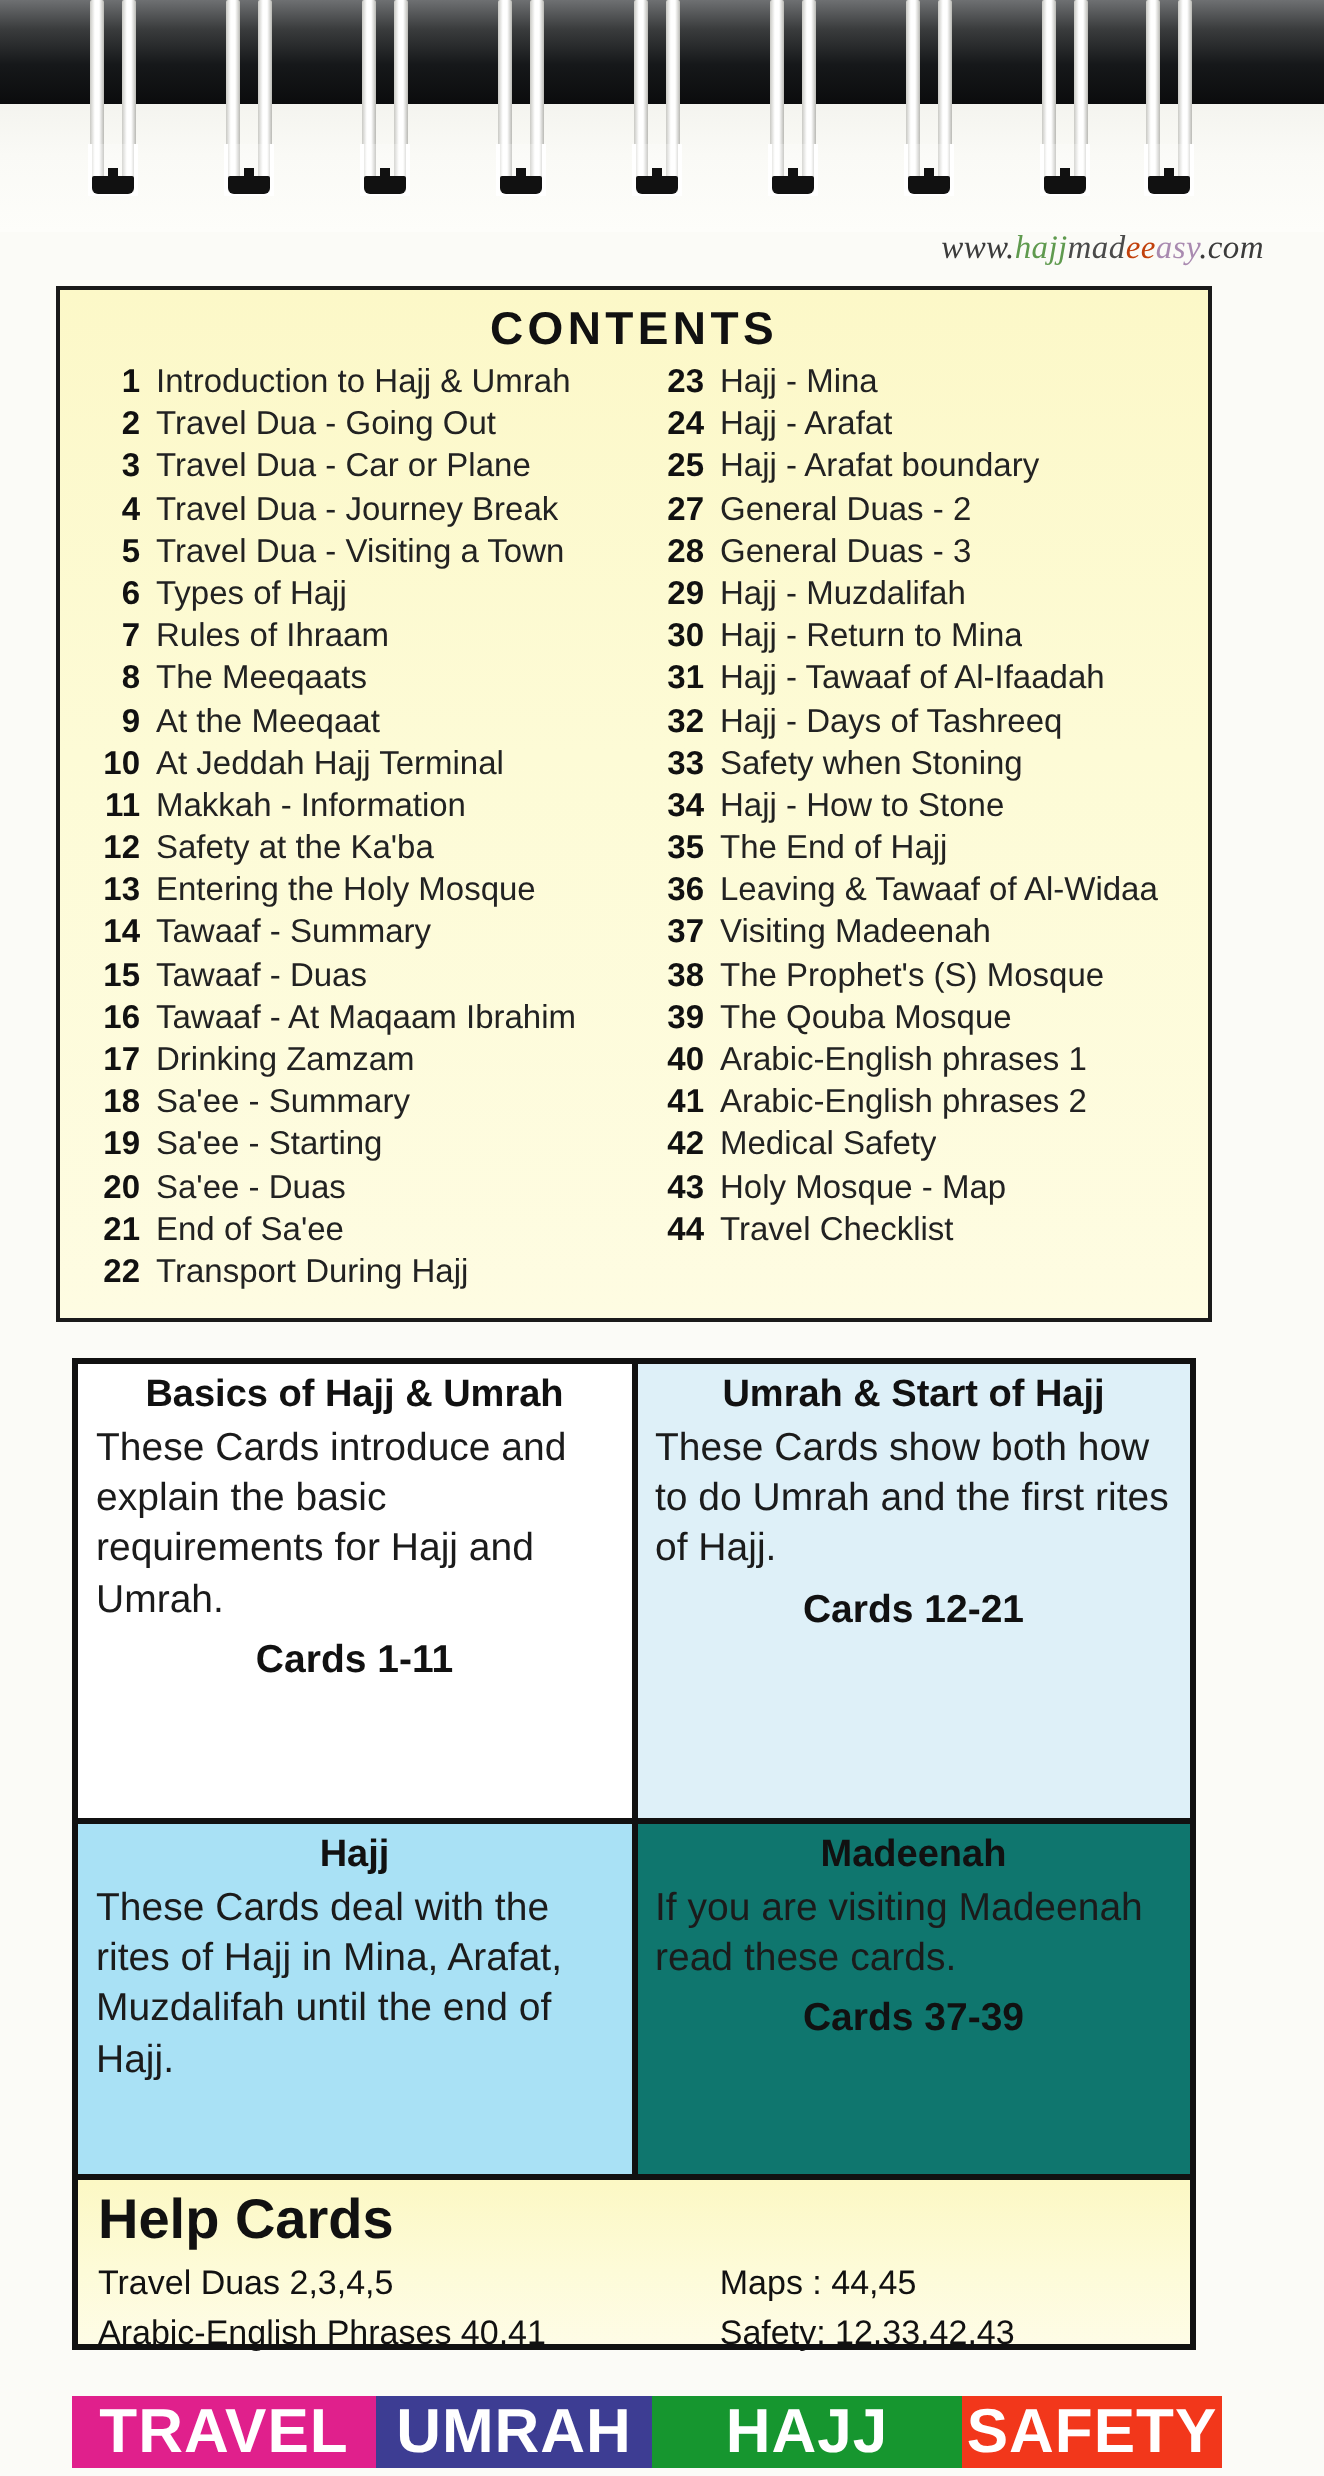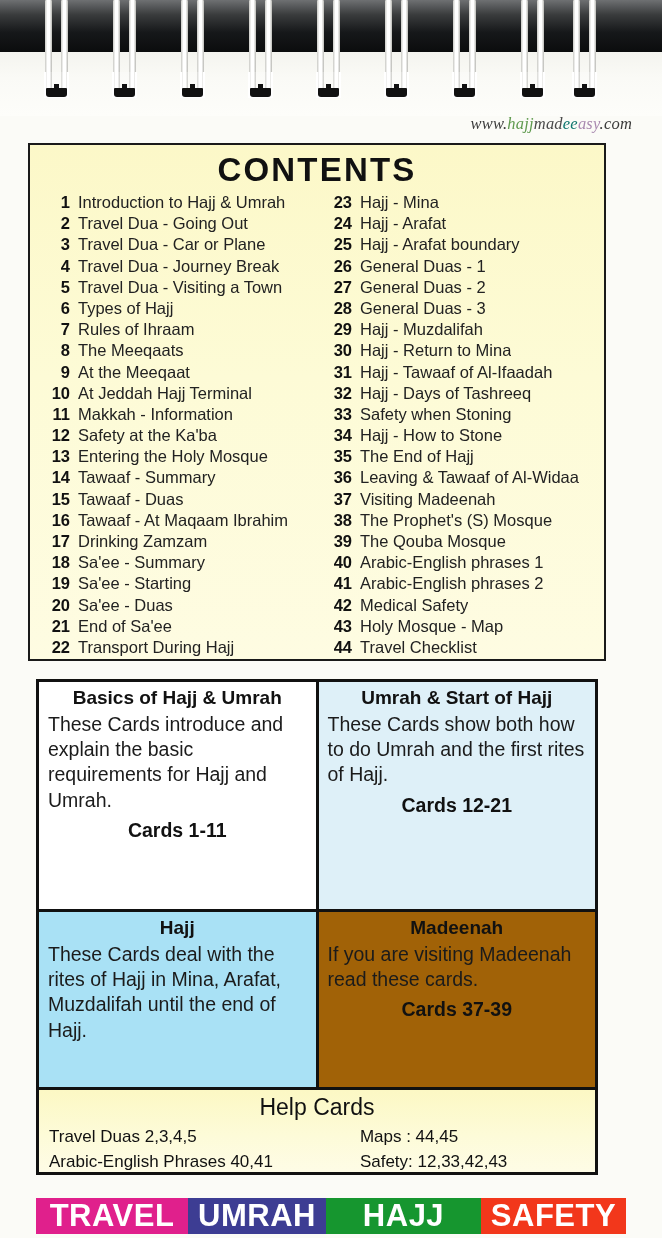--- a/index.html
+++ b/index.html
@@ -88,37 +88,37 @@
     width: 632px;
     text-align: right;
     font-family: "Liberation Serif", serif;
     font-style: italic;
     font-size: 16.5px;
     letter-spacing: 0.2px;
     color: #3b3b3b;
   }
   #url .g { color: #5f9a4e; }
   #url .d { color: #4a4a4a; }
-  #url .r { color: #0f766e; }
+  #url .r { color: #c2410c; }
   #url .p { color: #a98ab0; }
 
   
   #contents {
     position: absolute;
     left: 28px; top: 143px;
     width: 578px;
     height: 518px;
     background: linear-gradient(180deg, #fcf8c8 0%, #fdfbd6 45%, #fefce2 100%);
     border: 2px solid #1a1a1a;
     box-sizing: border-box;
   }
   #contents h1 {
     margin: 6px 0 4px 0;
     text-align: center;
-    font-size: 33px;
+    font-size: 23px;
     font-weight: bold;
     letter-spacing: 2.2px;
     color: #111;
   }
   .toc-cols {
     display: flex;
     padding: 0 6px;
   }
   .toc-col { flex: 1 1 50%; }
   .toc-col.left { padding-left: 8px; }
@@ -194,23 +194,22 @@
     position: absolute;
     left: 36px; top: 1087px;
     width: 562px;
     height: 88px;
     border: 3px solid #111;
     box-sizing: border-box;
     background: linear-gradient(180deg, #fcf8c4 0%, #fdfbd8 55%, #fefce6 100%);
     padding: 2px 10px 0 10px;
   }
   #help .htitle {
-    text-align: center;
-    font-weight: normal;
-    font-size: 23px;
+    font-weight: bold;
+    font-size: 28px;
     color: #111;
     margin: 2px 0 3px 0;
   }
   #help .hrow {
     display: flex;
     font-weight: normal;
     font-size: 17px;
     color: #111;
     line-height: 1.48;
   }
@@ -230,21 +229,21 @@
     align-items: center;
     justify-content: center;
     color: #ffffff;
     font-weight: bold;
     font-size: 31px;
     letter-spacing: 0.5px;
   }
   #bar .seg.travel  { width: 152px; background: #e0208c; }
   #bar .seg.umrah   { width: 138px; background: #3d3d93; }
   #bar .seg.hajj    { width: 155px; background: #16962f; }
-  #bar .seg.safety  { width: 145px; background: #f2371b; }
+  #bar .seg.safety  { width: 130px; background: #f2371b; }
 </style>
 </head>
 <body>
 
 <div id="binding">
   <div class="darkband"></div>
   <div class="paperedge"></div>
   <div id="coils">
       <div class="coil" style="left: 44px;">
         <div class="w1"></div>
@@ -405,24 +404,20 @@
           <span class="toc-num">23</span>
           <span class="toc-title">Hajj - Mina</span>
         </div>
         <div class="toc-row">
           <span class="toc-num">24</span>
           <span class="toc-title">Hajj - Arafat</span>
         </div>
         <div class="toc-row">
           <span class="toc-num">25</span>
           <span class="toc-title">Hajj - Arafat boundary</span>
-        </div>
-        <div class="toc-row">
-          <span class="toc-num">26</span>
-          <span class="toc-title">General Duas - 1</span>
         </div>
         <div class="toc-row">
           <span class="toc-num">27</span>
           <span class="toc-title">General Duas - 2</span>
         </div>
         <div class="toc-row">
           <span class="toc-num">28</span>
           <span class="toc-title">General Duas - 3</span>
         </div>
         <div class="toc-row">
@@ -504,21 +499,21 @@
       <div class="gtitle">Umrah &amp; Start of Hajj</div>
       <div class="gbody">These Cards show both how to do Umrah and the first rites of Hajj.</div>
       <div class="spacer"></div>
       <div class="gcards">Cards 12-21</div>
     </div>
     <div class="gcell tall-foot" style="background: rgb(169, 225, 245);">
       <div class="gtitle">Hajj</div>
       <div class="gbody">These Cards deal with the rites of Hajj in Mina, Arafat, Muzdalifah until the end of Hajj.</div>
       <div class="gcards">Cards 22-36</div>
     </div>
-    <div class="gcell" style="background: #a16207;">
+    <div class="gcell" style="background: #0f766e;">
       <div class="gtitle">Madeenah</div>
       <div class="gbody">If you are visiting Madeenah read these cards.</div>
       <div class="spacer"></div>
       <div class="gcards">Cards 37-39</div>
     </div>
   </div>
 
 <div id="help">
   <div class="htitle">Help Cards</div>
   <div id="help-rows">

